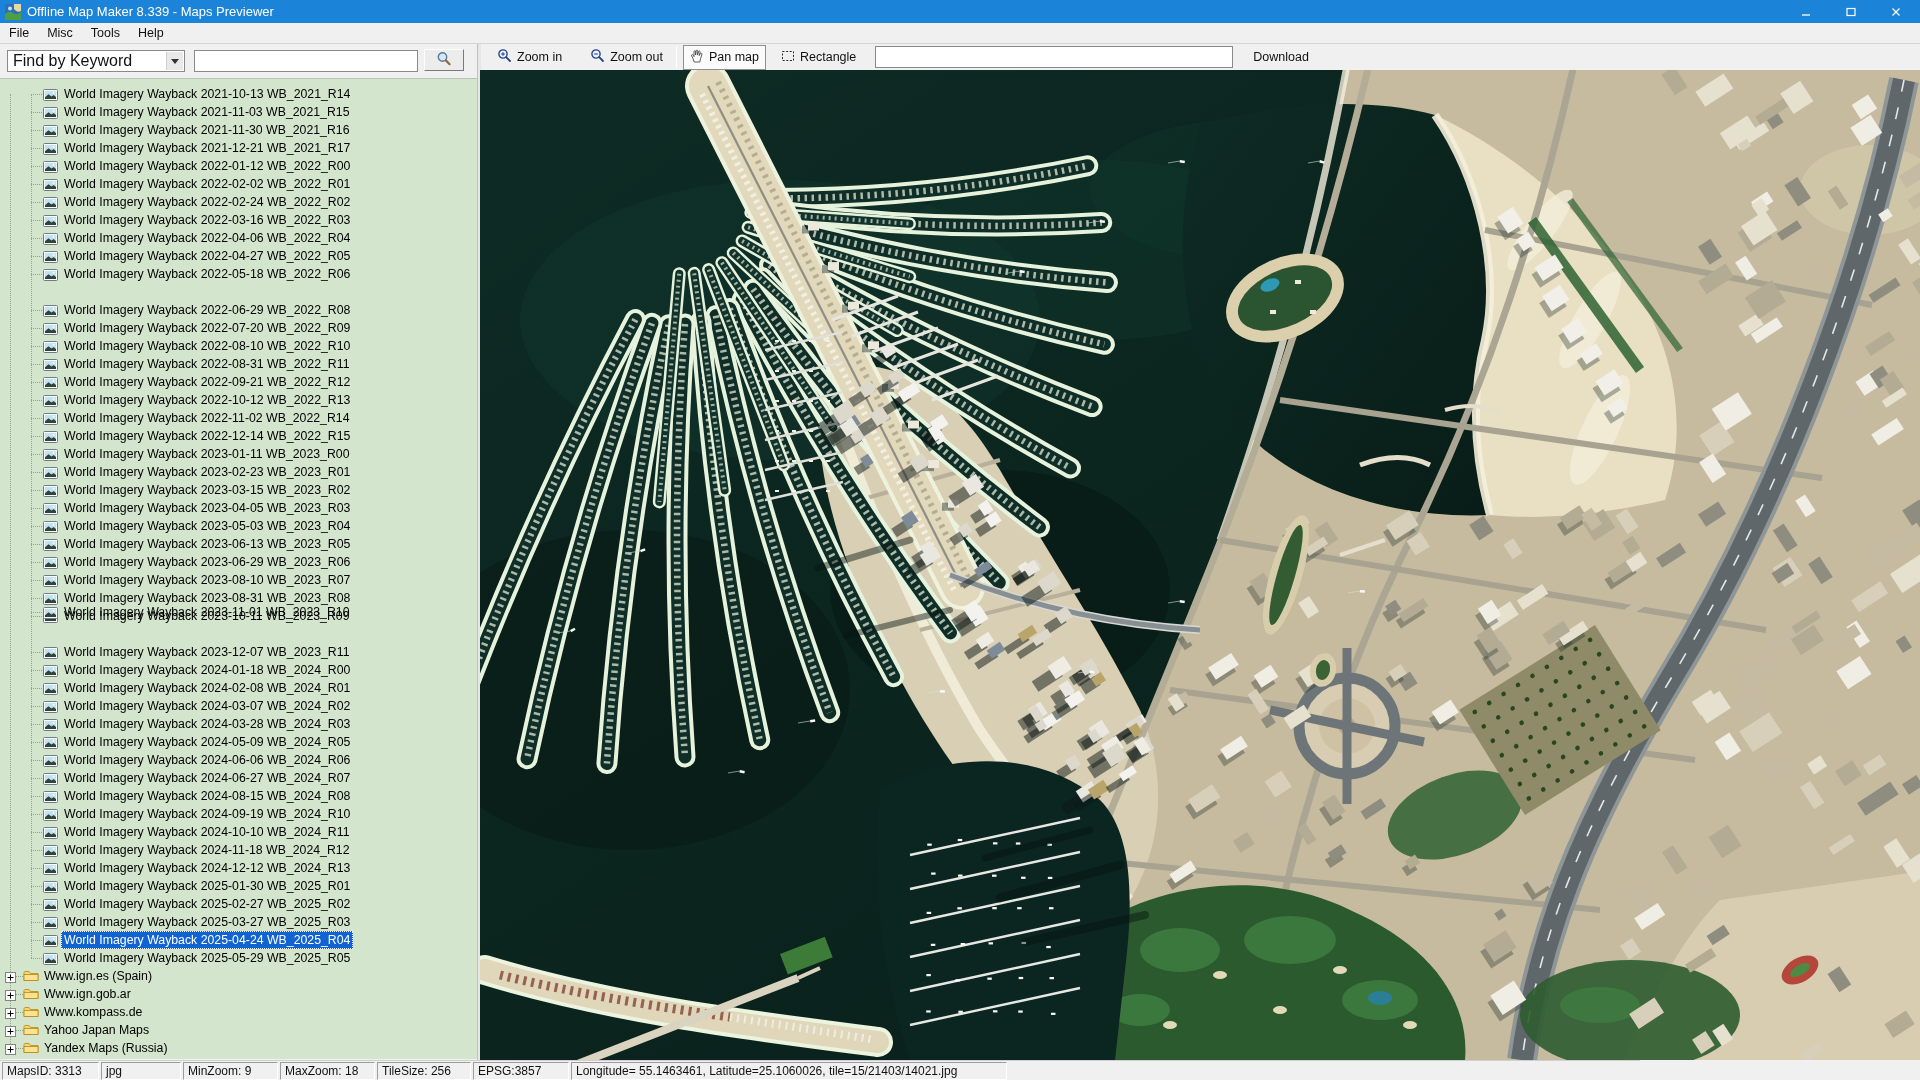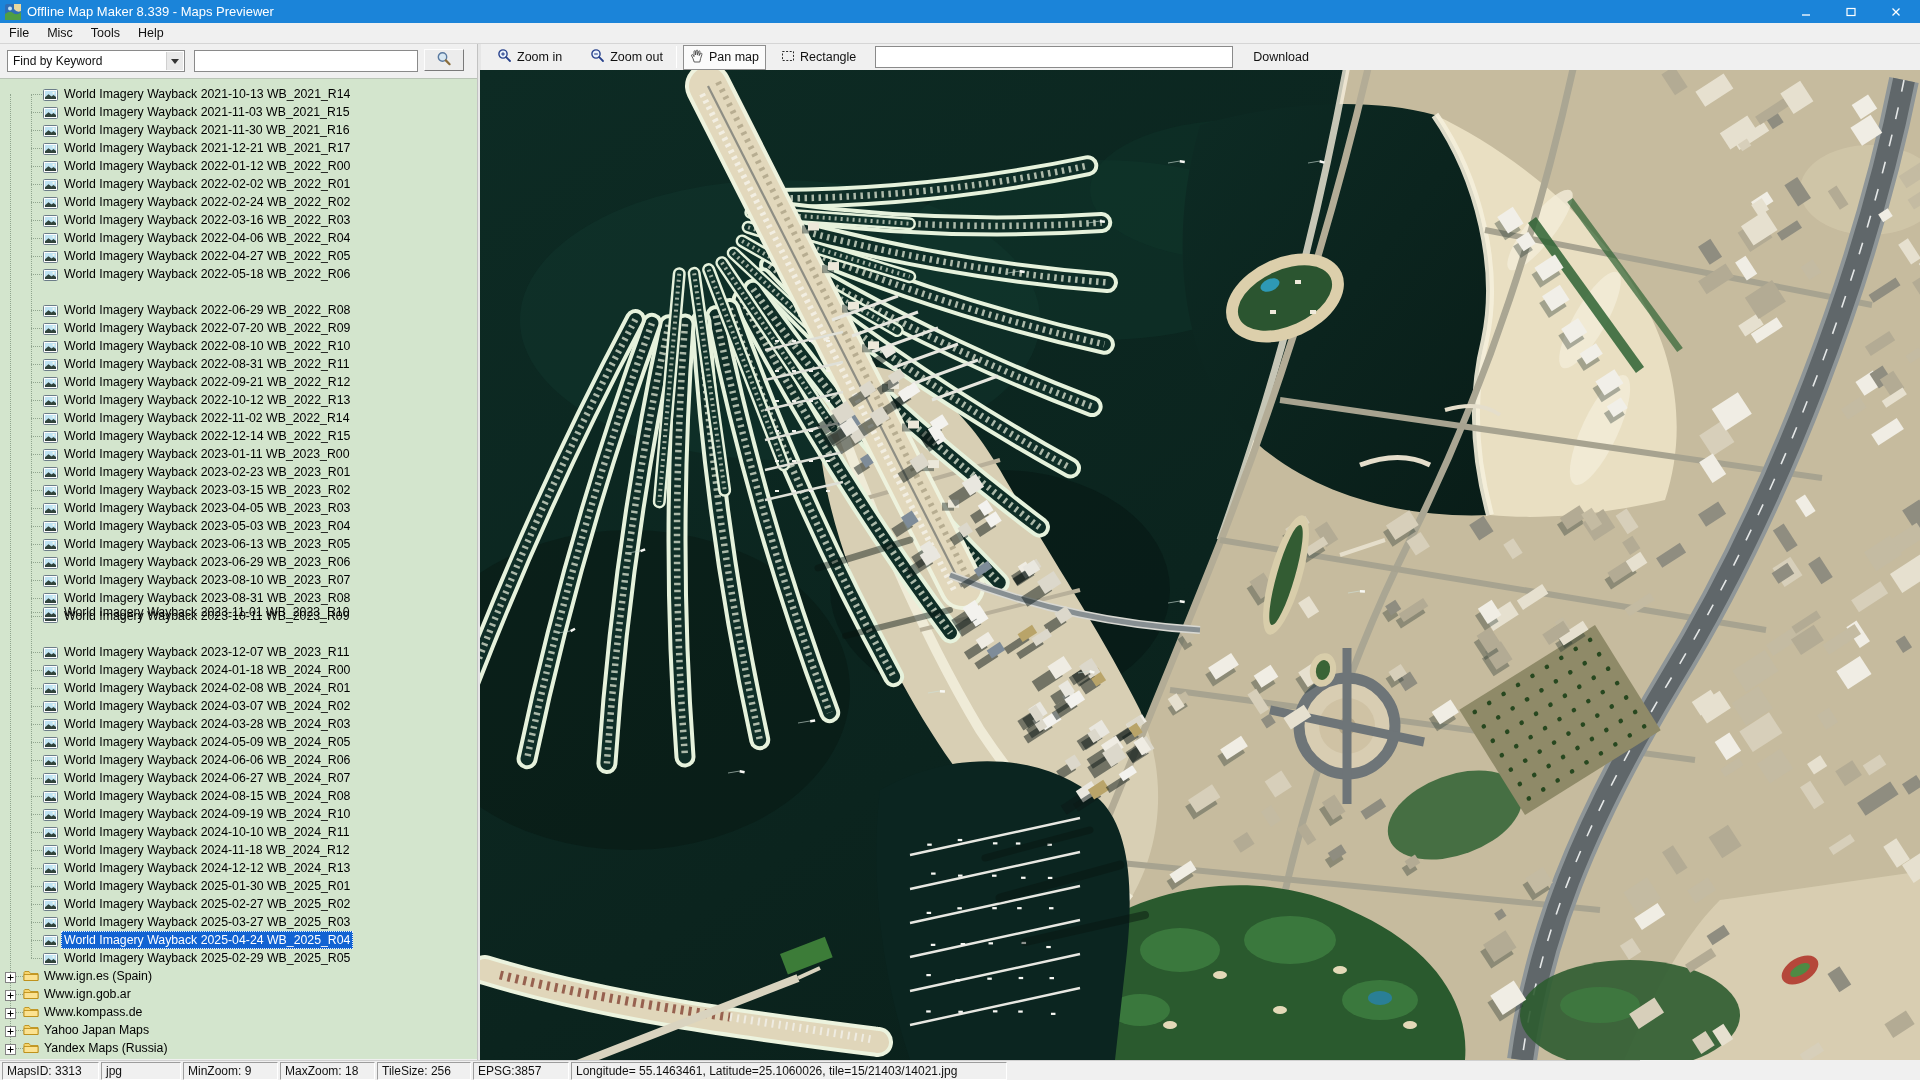--- a/index.html
+++ b/index.html
@@ -13,21 +13,21 @@
   .winbtns{position:absolute;right:2px;top:0;height:23px;display:flex;}
   .wbtn{width:45px;height:23px;display:flex;align-items:center;justify-content:center;cursor:default;}
   
   .menubar{position:absolute;left:0;top:23px;width:1920px;height:21px;background:#f0f0f0;
     border-bottom:1px solid #d5d5d5;display:flex;align-items:center;font-size:12.5px;color:#111;}
   .menuitem{padding:2px 9px;}
   
   .leftpanel{position:absolute;left:0;top:44px;width:477px;height:1016px;background:#f0f0f0;}
   .controls{position:relative;height:34px;}
   .combo{position:absolute;left:7px;top:6px;width:178px;height:22px;background:#fff;border:1px solid #8a8a8a;
-    font-size:12px;line-height:20px;padding-left:5px;color:#111;}
+    font-size:16px;line-height:20px;padding-left:5px;color:#111;}
   .combo-arrow{position:absolute;right:1px;top:1px;width:17px;height:18px;background:#e9e9e9;
     border-left:1px solid #d0d0d0;display:flex;align-items:center;justify-content:center;}
   .combo-arrow i{width:0;height:0;border-left:4px solid transparent;border-right:4px solid transparent;border-top:5px solid #333;}
   .searchbox{position:absolute;left:194px;top:6px;width:224px;height:22px;border:1px solid #8a8a8a;background:#fff;
     font-size:12px;padding:0 4px;outline:none;}
   .searchbtn{position:absolute;left:424px;top:5px;width:40px;height:22px;background:#ececec;
     border:1px solid;border-color:#fdfdfd #7a7a7a #7a7a7a #fdfdfd;display:flex;align-items:center;justify-content:center;padding:0;}
   
   .tree{position:absolute;left:0;top:34px;width:477px;height:981px;background:var(--c-treebg,#d3e5cd);
     border-top:1px solid #b9c4b6;overflow:hidden;font-size:12.3px;color:#000;}
@@ -590,21 +590,21 @@
           <span class="tlabel sel">World Imagery Wayback 2025-04-24 WB_2025_R04</span>
         </div>
         <div class="trow" style="top: 870px;">
           <span class="stub" style="left:31px;width:11px"></span>
           <span class="licon"><svg width="15" height="12" viewBox="0 0 15 12">
               <rect x="0.5" y="0.5" width="14" height="11" rx="1" fill="#fdfdfd" stroke="#6b7c88"></rect>
               <rect x="2" y="2" width="11" height="8" fill="#bfe3f2"></rect>
               <path d="M2 10 L2 8.2 L5.5 5.2 L8.5 7.6 L10.5 6 L13 8 L13 10 Z" fill="#31443c"></path>
               <circle cx="10.6" cy="3.8" r="1.1" fill="#f6f9ee"></circle>
             </svg></span>
-          <span class="tlabel">World Imagery Wayback 2025-02-29 WB_2025_R05</span>
+          <span class="tlabel">World Imagery Wayback 2025-05-29 WB_2025_R05</span>
         </div>
         <div class="trow" style="top: 888px;">
           <span class="stub" style="left:16px;width:7px"></span>
           <span class="expander"><svg width="11" height="11" viewBox="0 0 11 11">
               <rect x="0.5" y="0.5" width="10" height="10" fill="#fff" stroke="#848484"></rect>
               <line x1="2.5" y1="5.5" x2="8.5" y2="5.5" stroke="#000"></line>
               <line x1="5.5" y1="2.5" x2="5.5" y2="8.5" stroke="#000"></line>
             </svg></span>
           <span class="ficon"><svg width="16" height="13" viewBox="0 0 16 13">
               <path d="M1 3.5 L1 11.5 L15 11.5 L15 4.5 L7.5 4.5 L6 2.5 L1.8 2.5 Z" fill="#f6d56f" stroke="#b8860b" stroke-width="0.8"></path>

